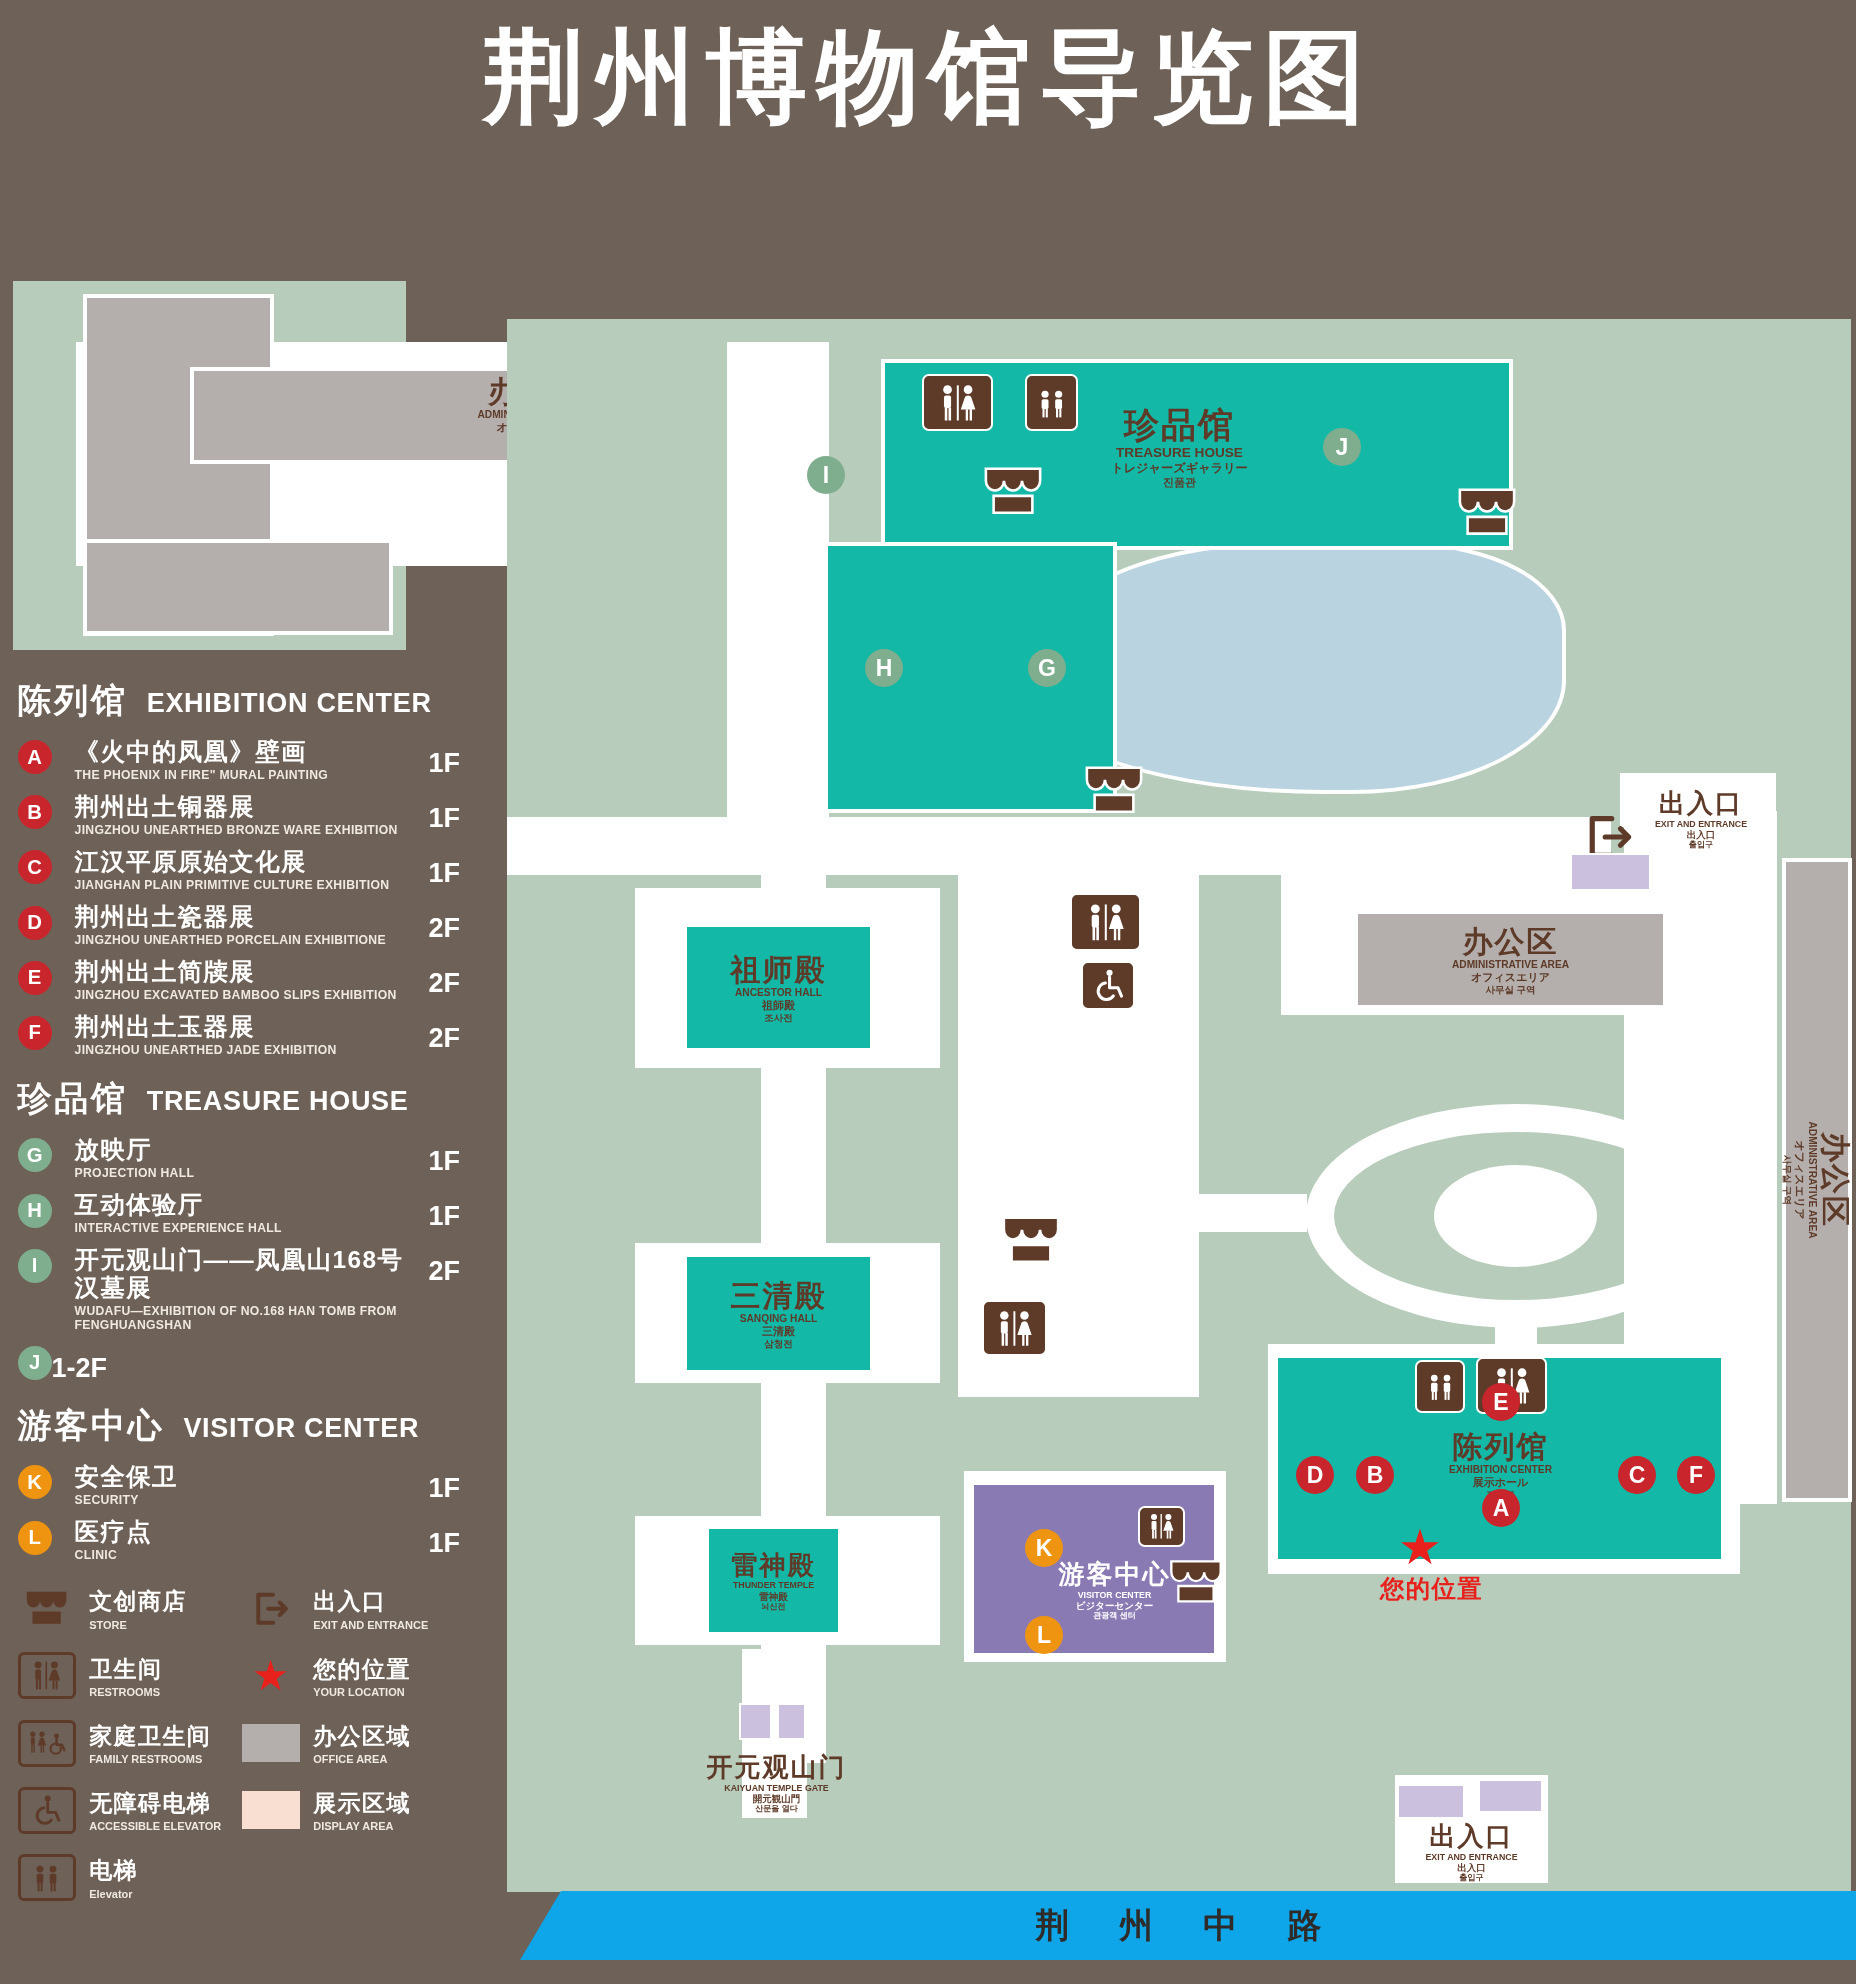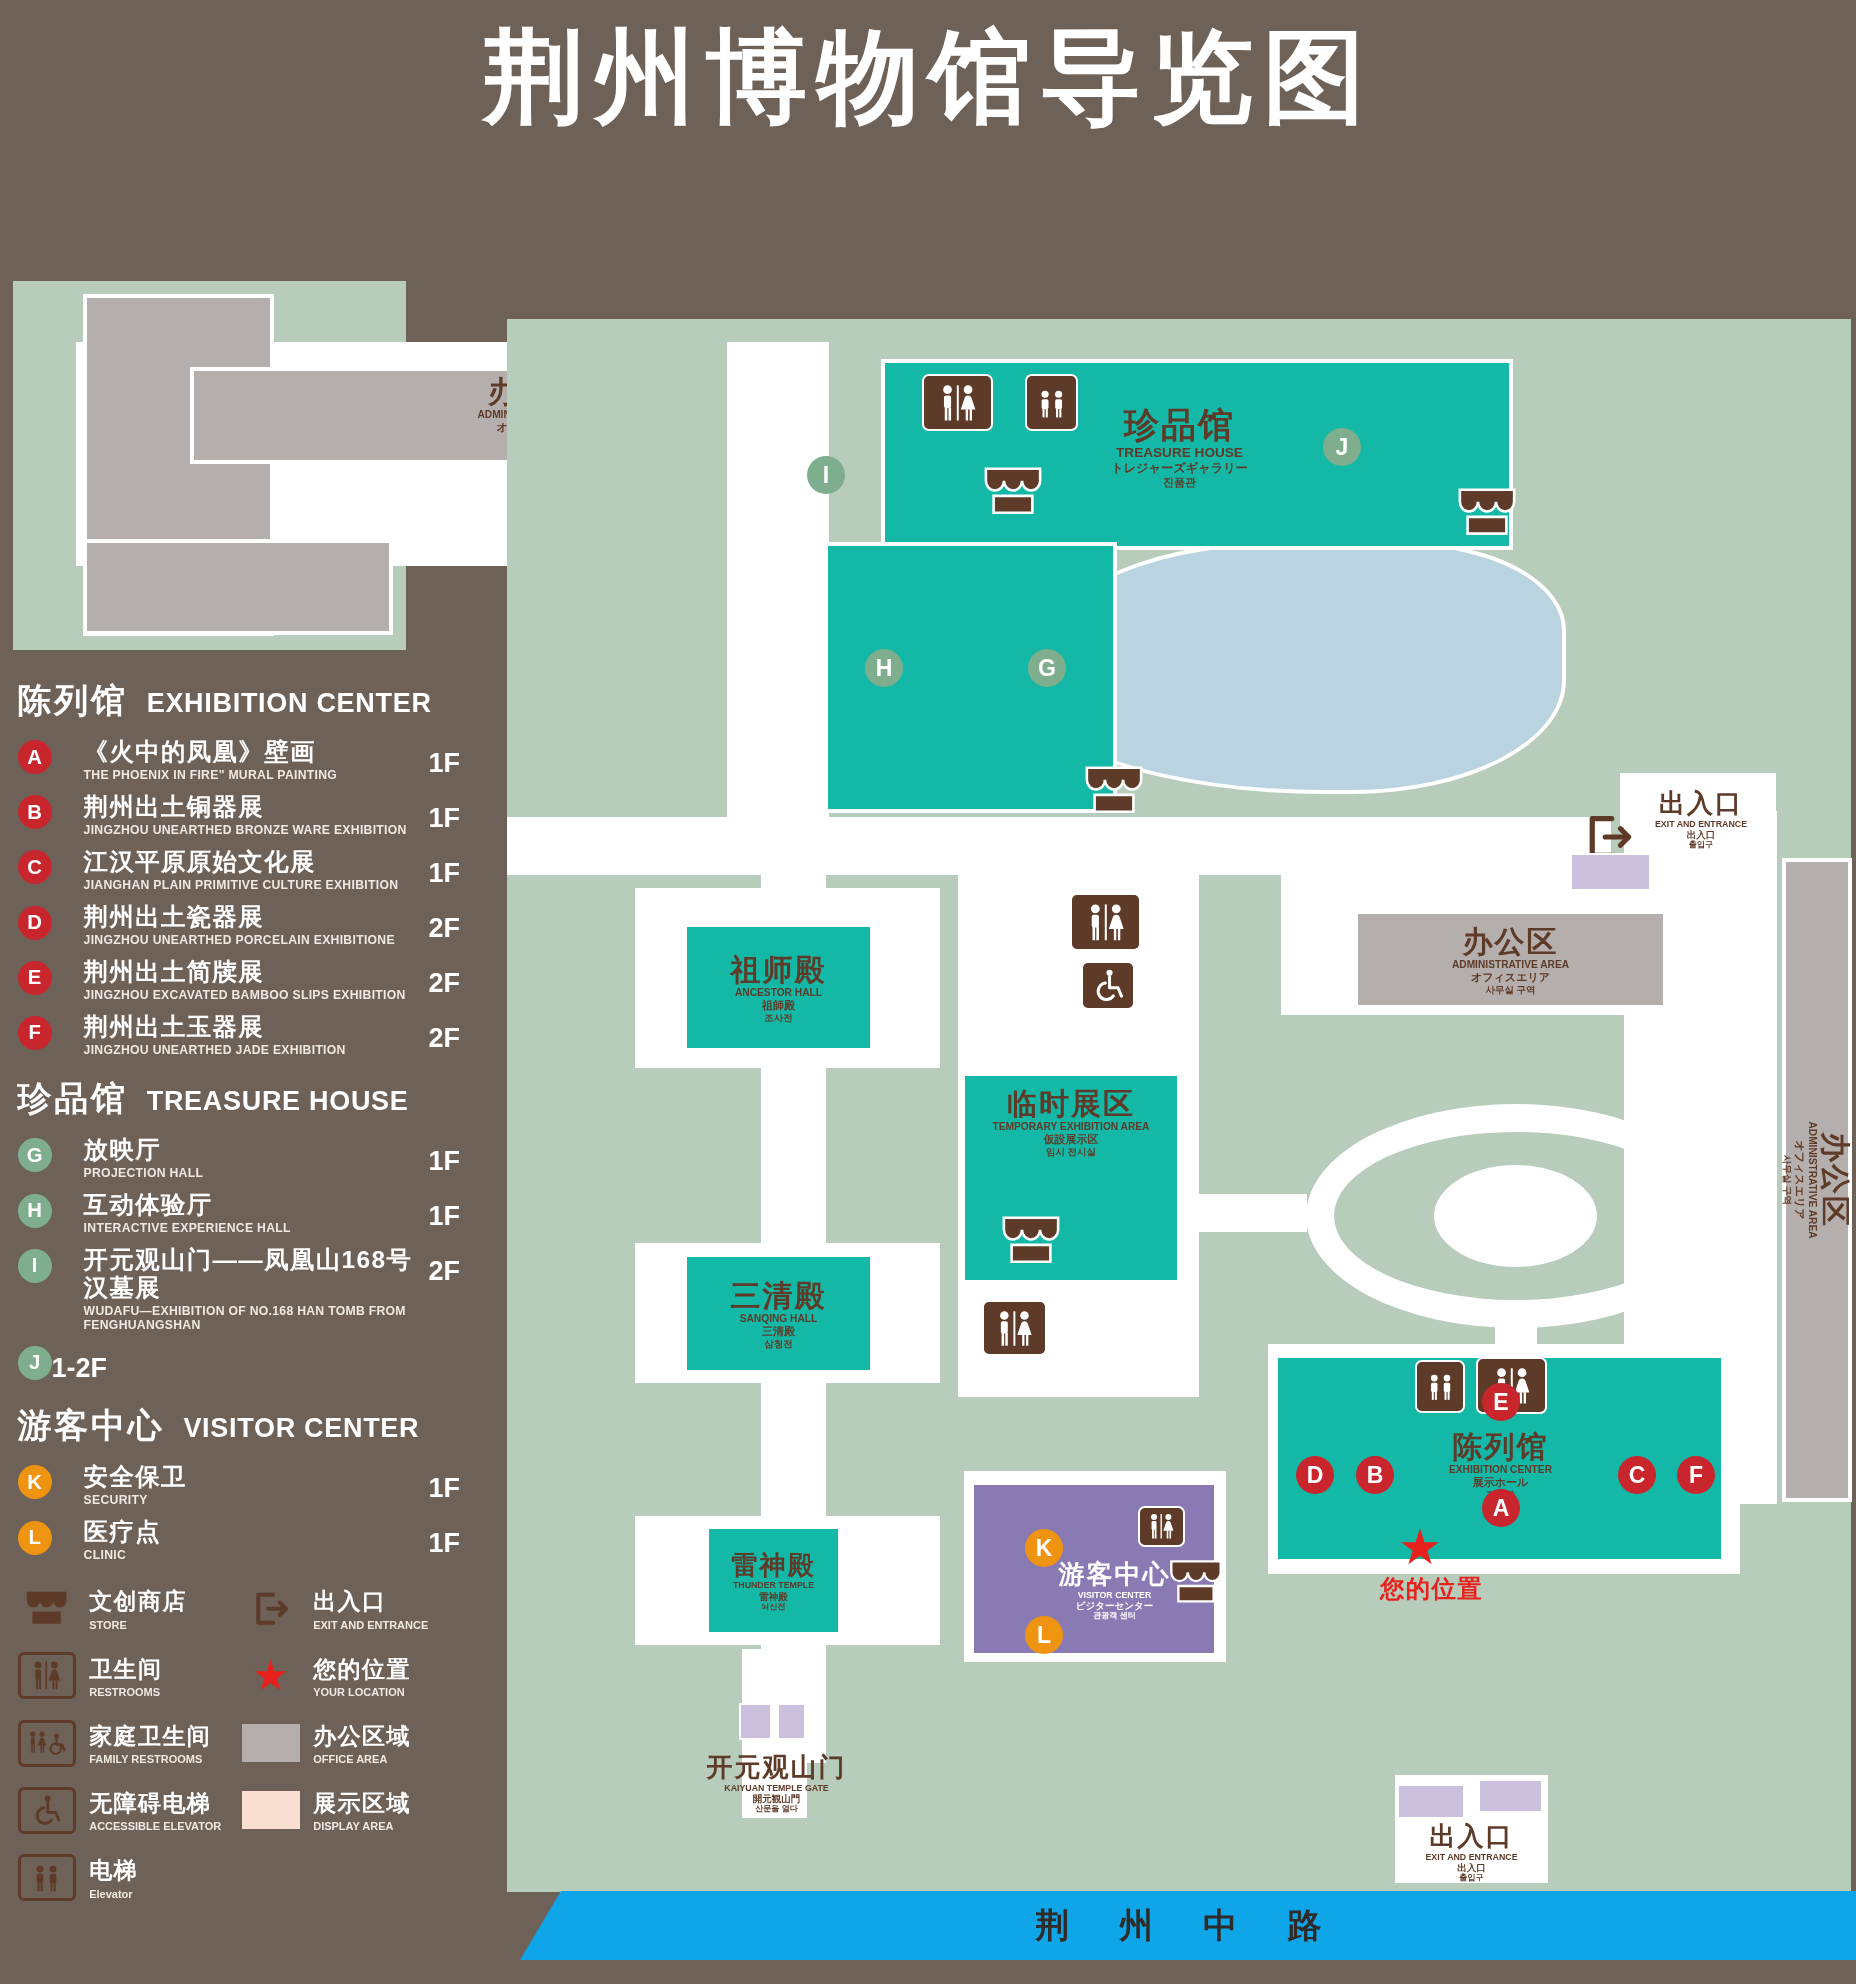--- a/index.html
+++ b/index.html
@@ -43,21 +43,21 @@
   .road{position:absolute;background:#0ea5e9;clip-path:polygon(0 100%,41px 0,100% 0,100% 100%);display:flex;align-items:center;justify-content:center;color:#2e2b28;font-weight:800;font-size:34px;letter-spacing:20.3px}
   .rot{transform:translate(-50%,-50%) rotate(90deg)}
   
   #sidebar{position:absolute;left:17.6px;top:678px;width:479px;color:#fff}
   .sec-h{display:flex;align-items:baseline;gap:19px;margin:19px 0 13.6px}
   .sec-h .zh{font-size:34px;font-weight:800;letter-spacing:2.7px}
   .sec-h .en{font-size:27px;font-weight:800;letter-spacing:0.7px}
   .sec-h:first-child{margin-top:0}
   .litem{display:flex;align-items:flex-start;margin-bottom:11px}
   .lmk{width:34px;height:34px;border-radius:50%;flex:none;display:flex;align-items:center;justify-content:center;font-weight:800;font-size:20.3px;color:#fff;margin-top:2.7px}
-  .lbody{flex:1;margin-left:32px;min-width:0}
+  .lbody{flex:1;margin-left:23px;min-width:0}
   .lzh{font-size:24.4px;font-weight:700;letter-spacing:1.4px;line-height:1.15}
   .len{font-size:12.2px;font-weight:600;color:#efe9e2;margin-top:2px;letter-spacing:0.3px;line-height:1.15}
   .lfloor{width:68px;flex:none;font-size:27px;font-weight:600;text-align:left;margin-top:10px}
   
   #symbols{display:grid;grid-template-columns:224px 1fr;row-gap:20.3px;margin-top:23px}
   .scell{display:flex;align-items:center}
   .sic{width:58px;height:47px;flex:none;display:flex;align-items:center;justify-content:center;color:#5e3a28;box-sizing:border-box}
   .sic svg{width:78%;height:84%}
   .boxed{border:3.4px solid #5e3a28;border-radius:6.1px;background:transparent}
   .star-ic{font-size:42px;color:#e8211d;font-family:"DejaVu Sans",sans-serif}
@@ -229,28 +229,20 @@
 
   <div class="bldg graya" style="left:1354px;top:910px;width:313px;height:99px">
     <div class="lbl mid">
       <span class="zh">办公区</span>
       <span class="en">ADMINISTRATIVE AREA</span>
       <span class="ja">オフィスエリア</span>
       <span class="kr">사무실 구역</span>
     </div>
   </div>
 
-  <div class="bldg pink" style="left:961px;top:1072px;width:220px;height:212px;justify-content:flex-start;padding-top:9.5px">
-    <div class="lbl mid">
-      <span class="zh">临时展区</span>
-      <span class="en">TEMPORARY EXHIBITION AREA</span>
-      <span class="ja">仮設展示区</span>
-      <span class="kr">임시 전시실</span>
-    </div>
-  </div>
   <div class="storeb" style="left:1000px;top:1215px;width:62px;height:52px"><svg viewBox="0 0 24 20">
         <use href="#ic-store"></use>
       </svg></div>
   <div class="badge" style="left:982px;top:1300px;width:65px;height:56px">
       <svg viewBox="0 0 24 22" fill="currentColor">
         <use href="#ic-wc"></use>
       </svg>
     </div>
 
   <div class="bldg pink" style="left:683px;top:1253px;width:191px;height:121px">

